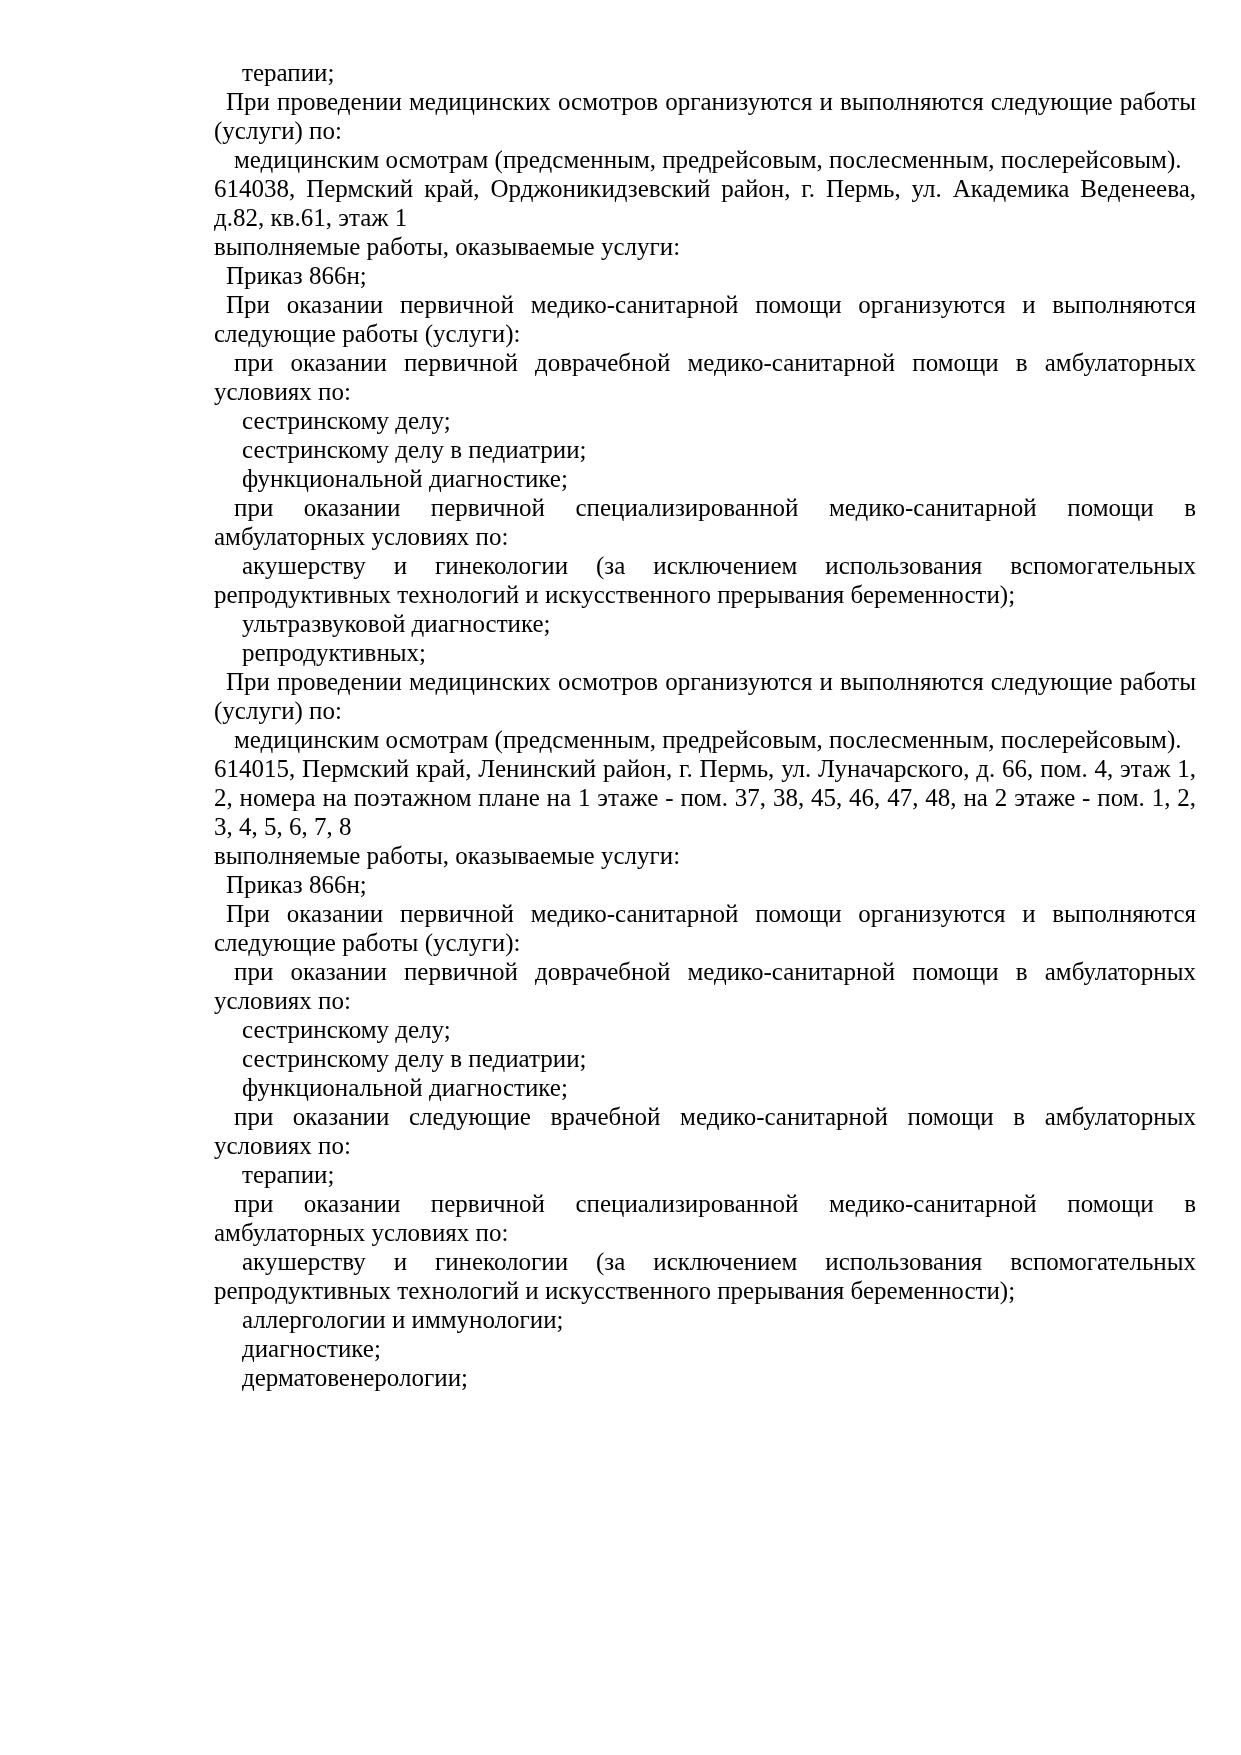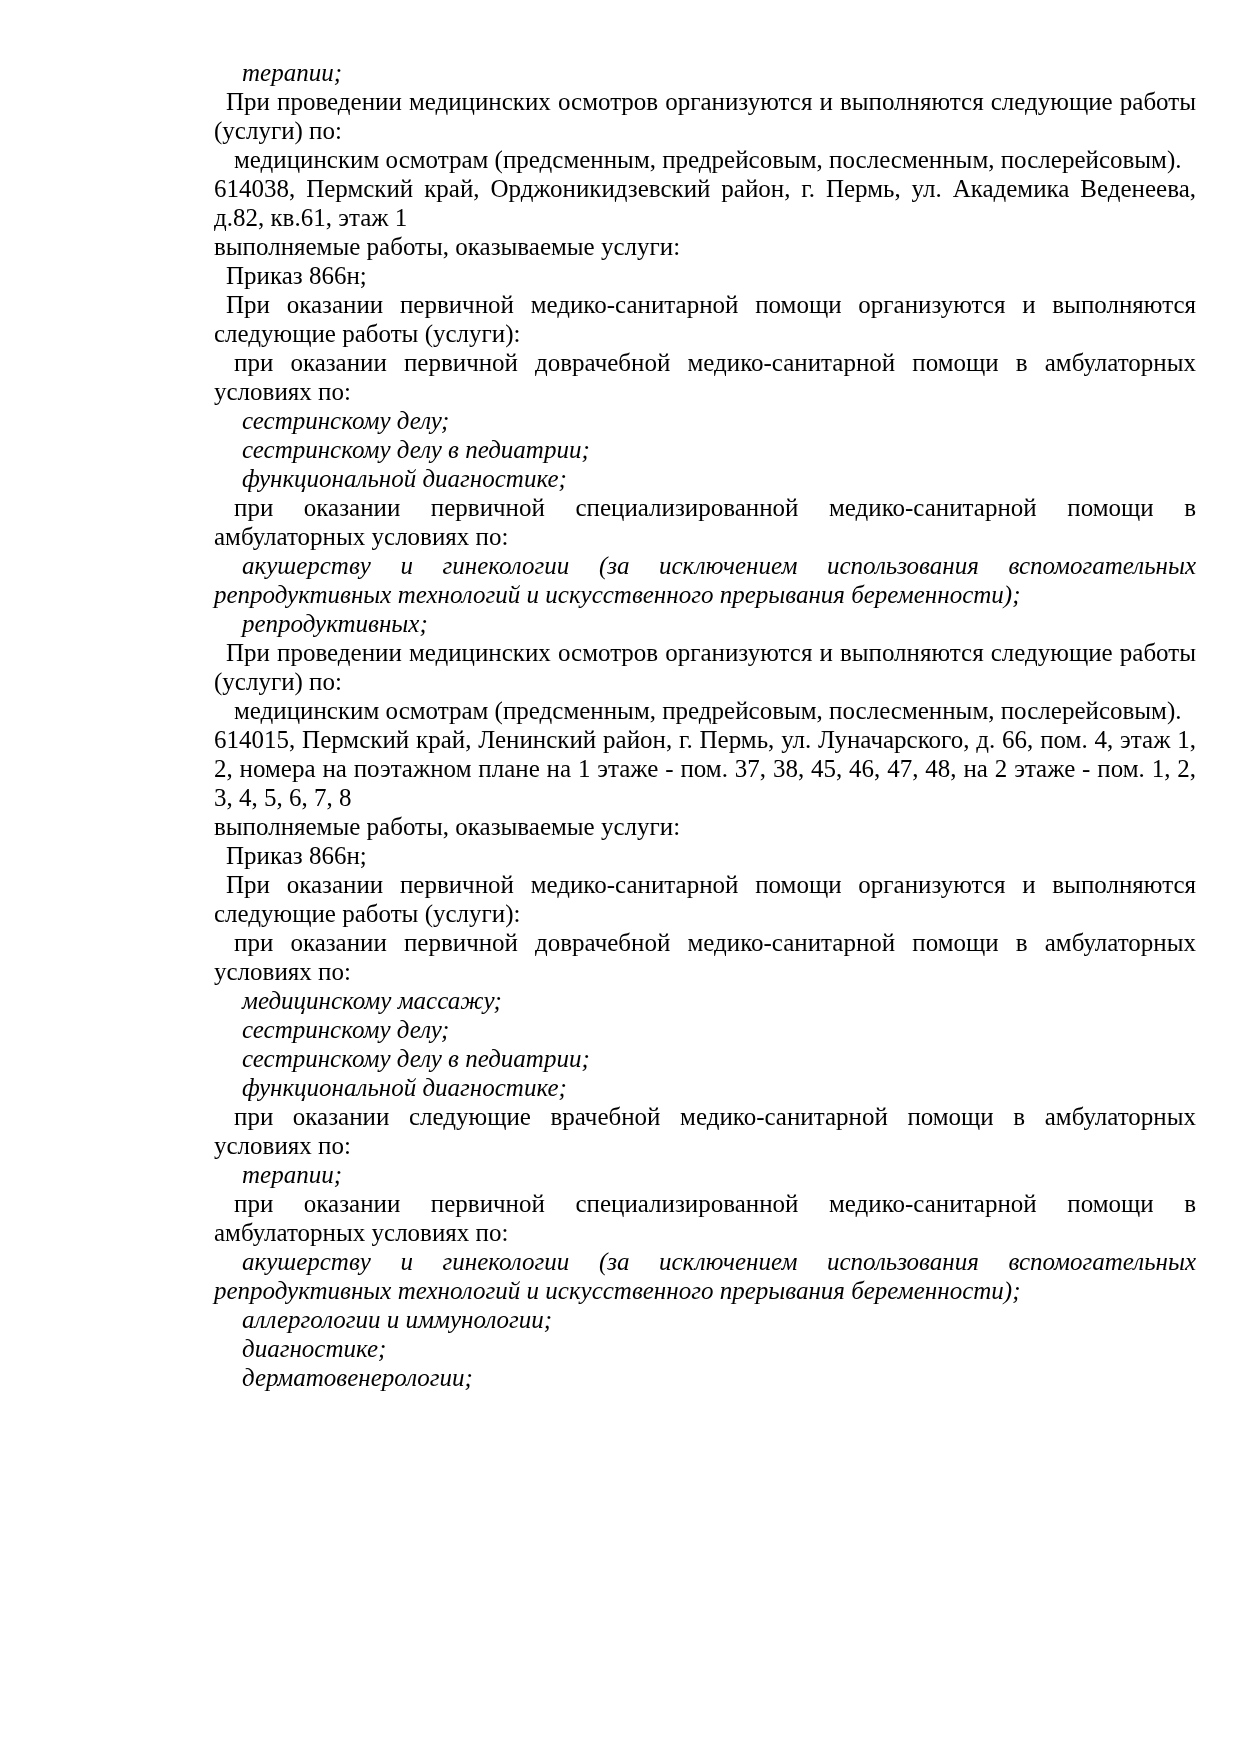--- a/index.html
+++ b/index.html
@@ -33,21 +33,21 @@
   }
   .para {
     margin: 0;
     padding: 0;
     text-align: justify;
     text-indent: 0;
     word-spacing: normal;
   }
   .indent-1 { text-indent: 12px; }
   .indent-2 { text-indent: 20px; font-family: Liberation Serif, serif; }
-  .indent-3 { text-indent: 28px; font-style: italic; }
+  .indent-3 { text-indent: 28px; }
 </style>
 </head>
 <body>
 
 <div class="page">
   <div class="doc-body">
       <div class="section">
         <p class="para indent-3">терапии;</p>
         <p class="para indent-1">При проведении медицинских осмотров организуются и выполняются следующие работы (услуги) по:</p>
         <p class="para indent-2">медицинским осмотрам (предсменным, предрейсовым, послесменным, послерейсовым).</p>
@@ -56,31 +56,31 @@
         <p class="para indent-0">614038, Пермский край, Орджоникидзевский район, г. Пермь, ул. Академика Веденеева, д.82, кв.61, этаж 1</p>
         <p class="para indent-0">выполняемые работы, оказываемые услуги:</p>
         <p class="para indent-1">Приказ 866н;</p>
         <p class="para indent-1">При оказании первичной медико-санитарной помощи организуются и выполняются следующие работы (услуги):</p>
         <p class="para indent-2">при оказании первичной доврачебной медико-санитарной помощи в амбулаторных условиях по:</p>
         <p class="para indent-3">сестринскому делу;</p>
         <p class="para indent-3">сестринскому делу в педиатрии;</p>
         <p class="para indent-3">функциональной диагностике;</p>
         <p class="para indent-2">при оказании первичной специализированной медико-санитарной помощи в амбулаторных условиях по:</p>
         <p class="para indent-3">акушерству и гинекологии (за исключением использования вспомогательных репродуктивных технологий и искусственного прерывания беременности);</p>
+        <p class="para indent-3">ультразвуковой диагностике;</p>
         <p class="para indent-3">репродуктивных;</p>
         <p class="para indent-1">При проведении медицинских осмотров организуются и выполняются следующие работы (услуги) по:</p>
         <p class="para indent-2">медицинским осмотрам (предсменным, предрейсовым, послесменным, послерейсовым).</p>
       </div>
       <div class="section">
         <p class="para indent-0">614015, Пермский край, Ленинский район, г. Пермь, ул. Луначарского, д. 66, пом. 4, этаж 1, 2, номера на поэтажном плане на 1 этаже - пом. 37, 38, 45, 46, 47, 48, на 2 этаже - пом. 1, 2, 3, 4, 5, 6, 7, 8</p>
         <p class="para indent-0">выполняемые работы, оказываемые услуги:</p>
         <p class="para indent-1">Приказ 866н;</p>
         <p class="para indent-1">При оказании первичной медико-санитарной помощи организуются и выполняются следующие работы (услуги):</p>
         <p class="para indent-2">при оказании первичной доврачебной медико-санитарной помощи в амбулаторных условиях по:</p>
-        <p class="para indent-3">медицинскому массажу;</p>
         <p class="para indent-3">сестринскому делу;</p>
         <p class="para indent-3">сестринскому делу в педиатрии;</p>
         <p class="para indent-3">функциональной диагностике;</p>
         <p class="para indent-2">при оказании следующие врачебной медико-санитарной помощи в амбулаторных условиях по:</p>
         <p class="para indent-3">терапии;</p>
         <p class="para indent-2">при оказании первичной специализированной медико-санитарной помощи в амбулаторных условиях по:</p>
         <p class="para indent-3">акушерству и гинекологии (за исключением использования вспомогательных репродуктивных технологий и искусственного прерывания беременности);</p>
         <p class="para indent-3">аллергологии и иммунологии;</p>
         <p class="para indent-3">диагностике;</p>
         <p class="para indent-3">дерматовенерологии;</p>

